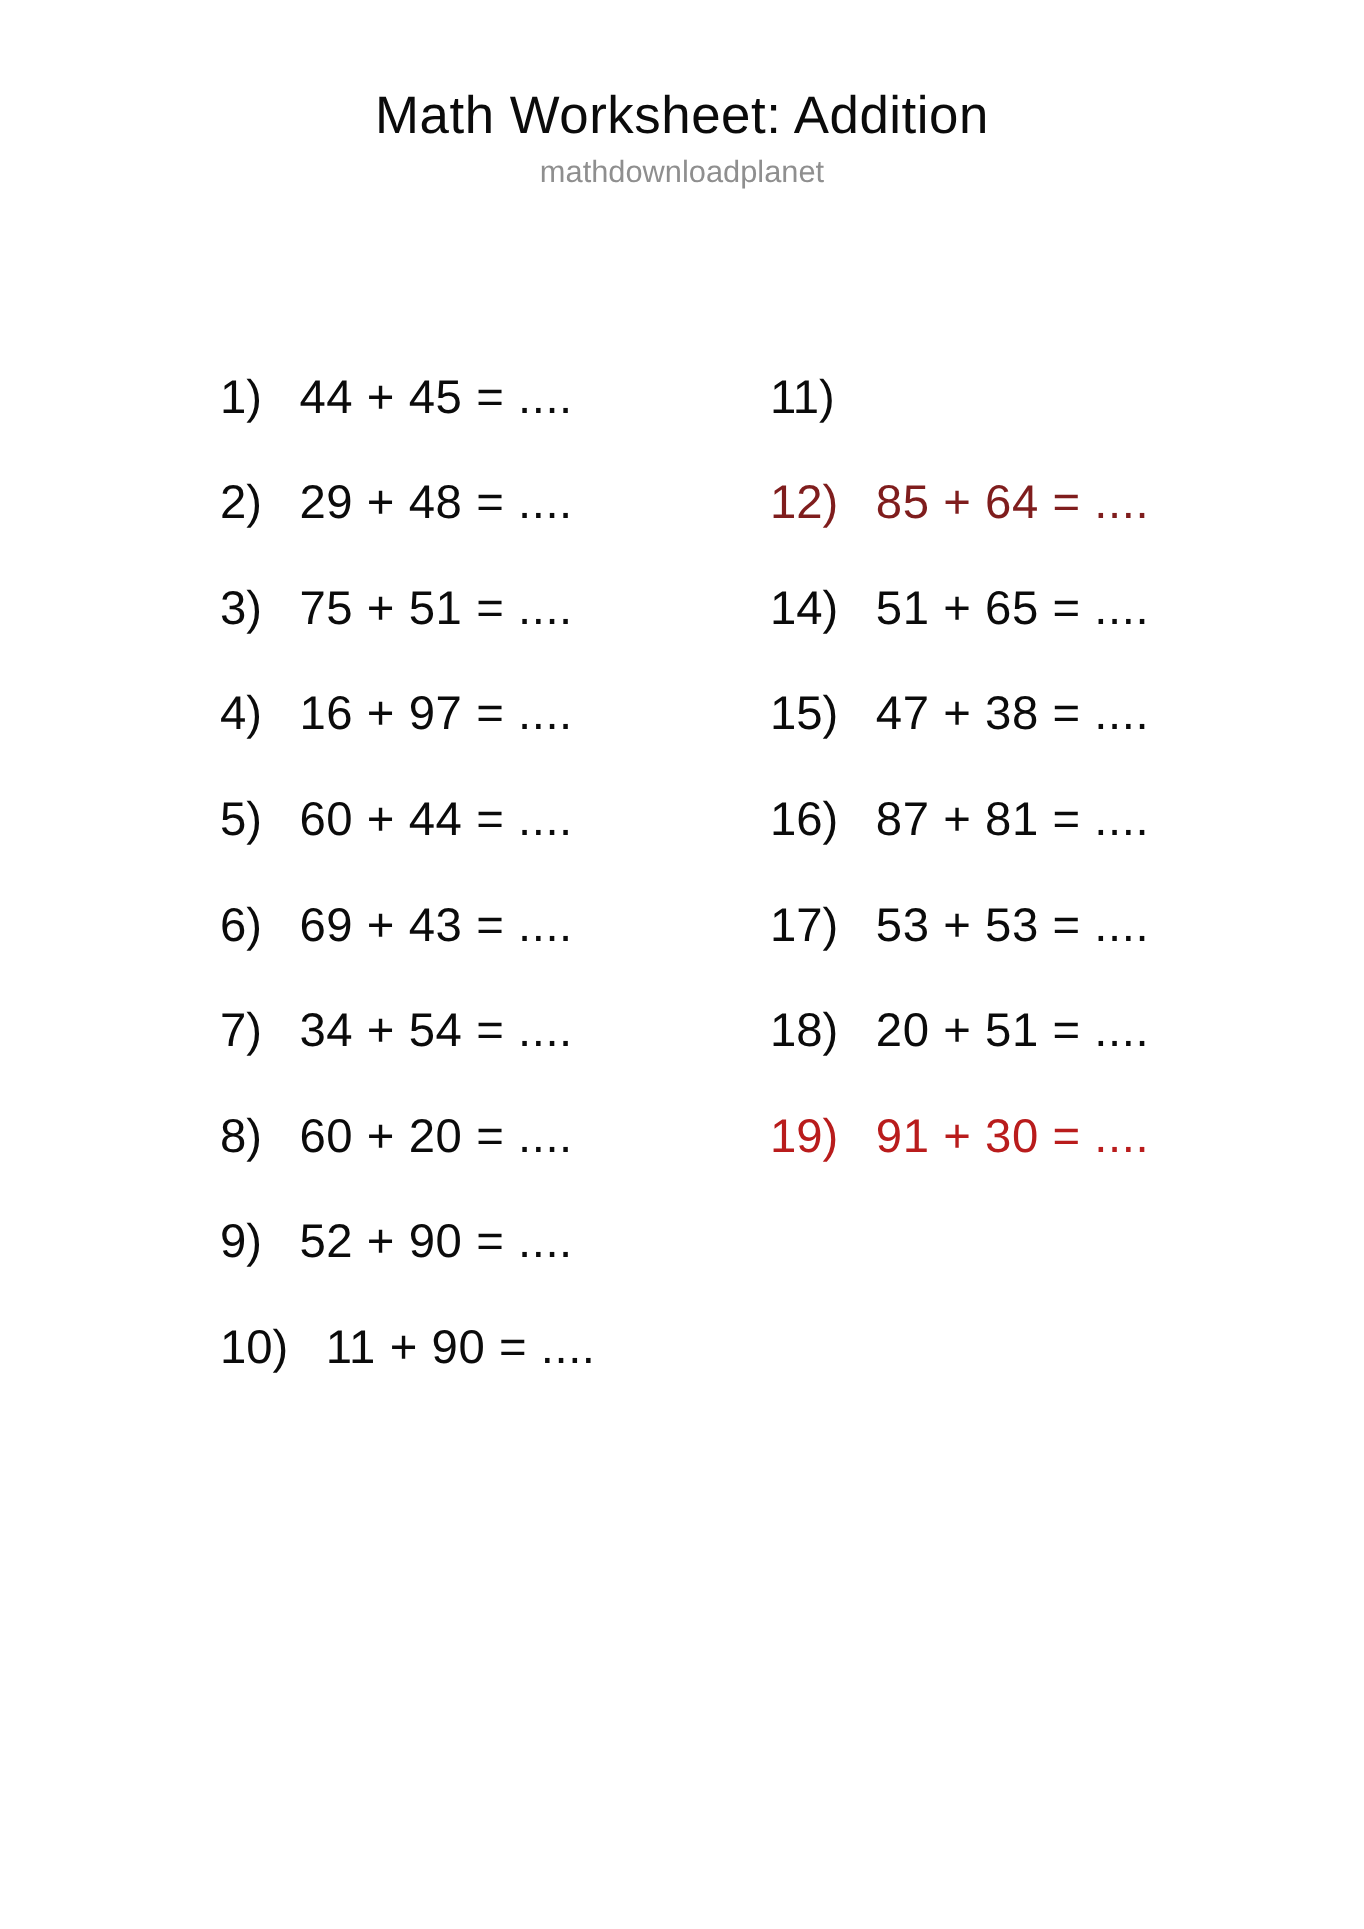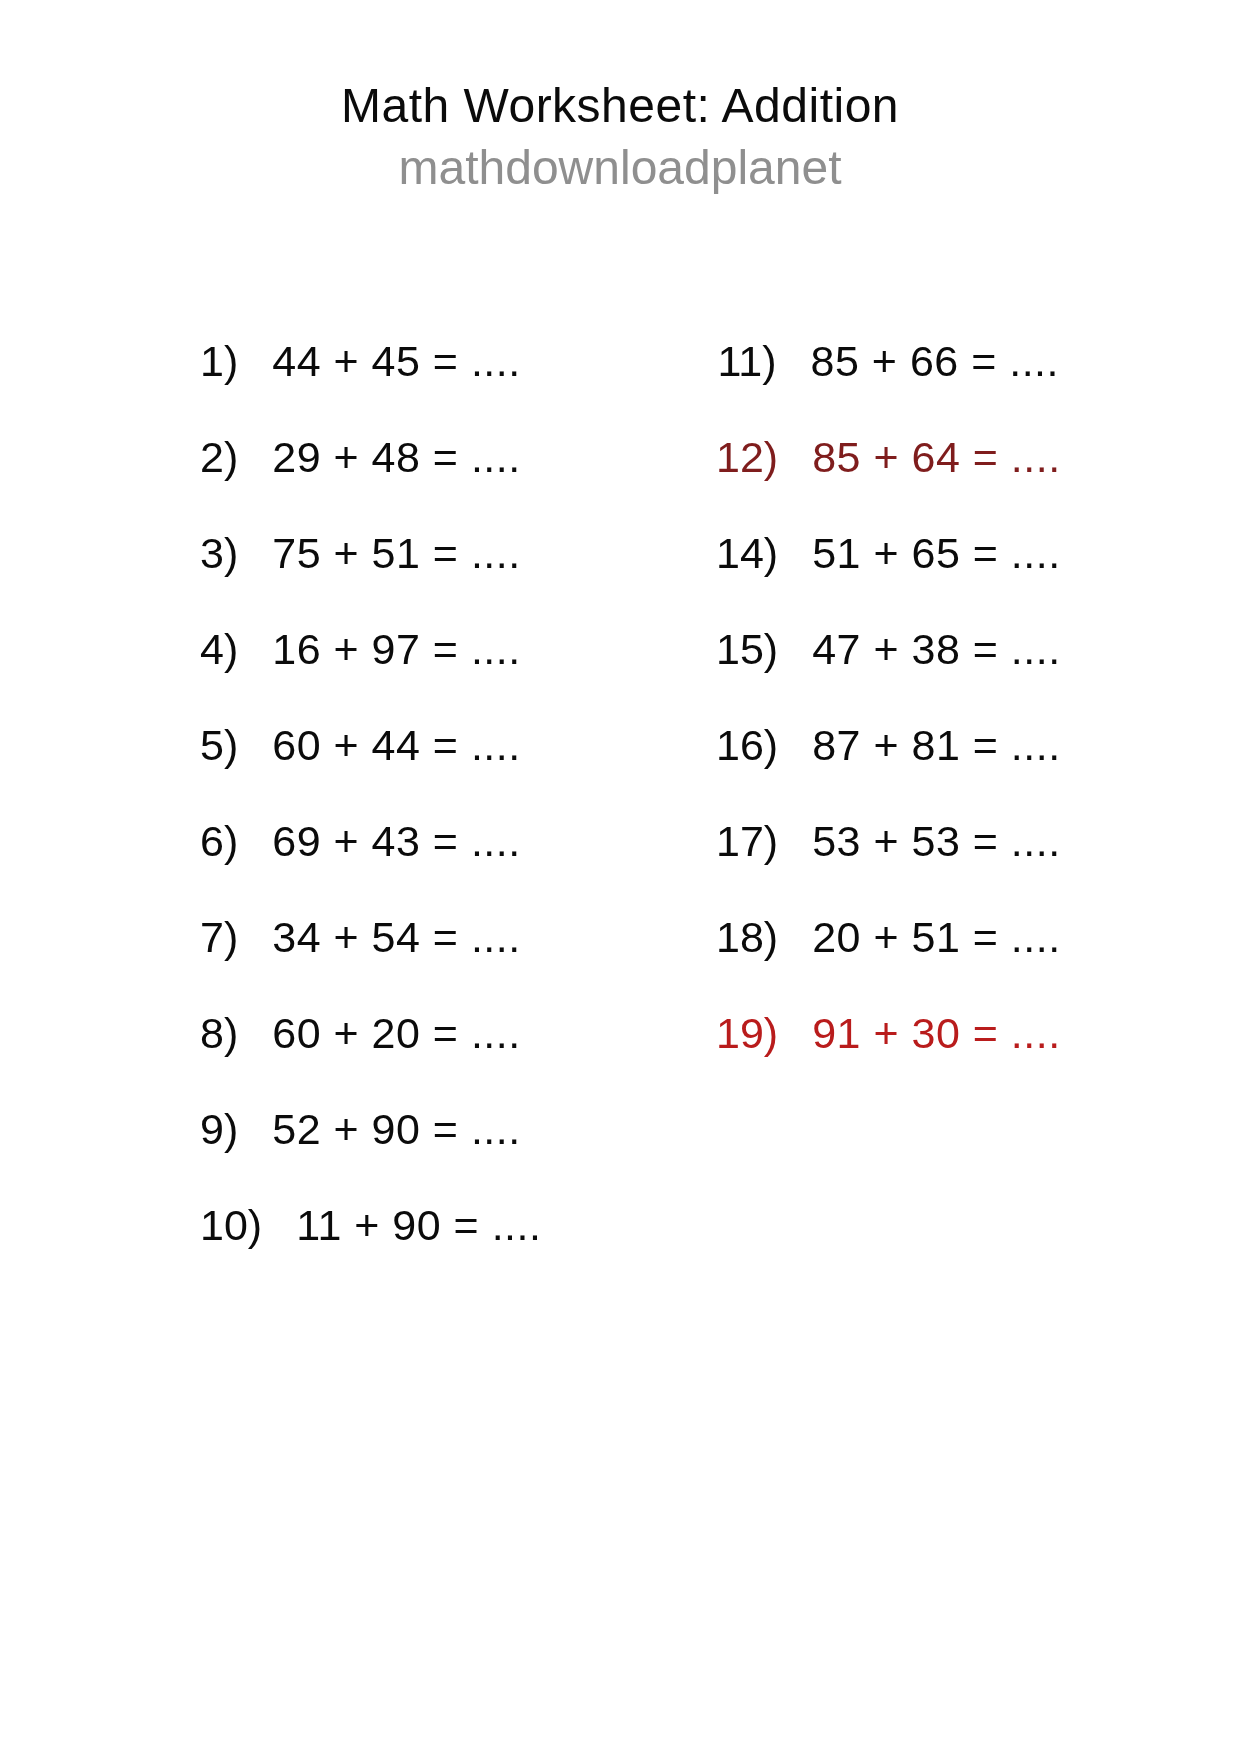--- a/index.html
+++ b/index.html
@@ -24,40 +24,40 @@
   }
   .title {
     font-size: 48px;
     line-height: 1.15;
     font-weight: 400;
     color: #0b0b0b;
     letter-spacing: 0.5px;
     margin: 0;
   }
   .subtitle {
-    font-size: 48px;
+    font-size: 28px;
     line-height: 1.2;
     font-weight: 400;
     color: #8f8f8f;
     margin: 6px 0 0 0;
   }
   .columns {
     position: absolute;
     top: 340px;
     left: 0;
     width: 100%;
   }
   .column {
     position: absolute;
     top: 0;
     display: flex;
     flex-direction: column;
   }
   .column.left  { left: 200px; }
-  .column.right { left: 716px; align-items: center; }
+  .column.right { left: 700px; }
   .problem-row {
     display: flex;
     align-items: baseline;
     height: 96px;
     font-size: 43px;
     line-height: 1;
     color: #0b0b0b;
     white-space: nowrap;
   }
   .problem-label {
@@ -118,21 +118,20 @@
       </div>
       <div class="problem-row" style="color: rgb(11, 11, 11); text-align: right;">
         <span class="problem-label">10)</span>
         <span class="problem-expression">11 + 90 = ....</span>
       </div>
     </div>
 
     <div class="column right">
       <div class="problem-row" style="color: rgb(11, 11, 11);">
         <span class="problem-label">11)</span>
-        <span class="problem-expression">85 + 66 = ....</span>
       </div>
       <div class="problem-row" style="color: #7f1d1d;">
         <span class="problem-label">12)</span>
         <span class="problem-expression">85 + 64 = ....</span>
       </div>
       <div class="problem-row" style="color: rgb(11, 11, 11);">
         <span class="problem-label">14)</span>
         <span class="problem-expression">51 + 65 = ....</span>
       </div>
       <div class="problem-row" style="color: rgb(11, 11, 11);">

